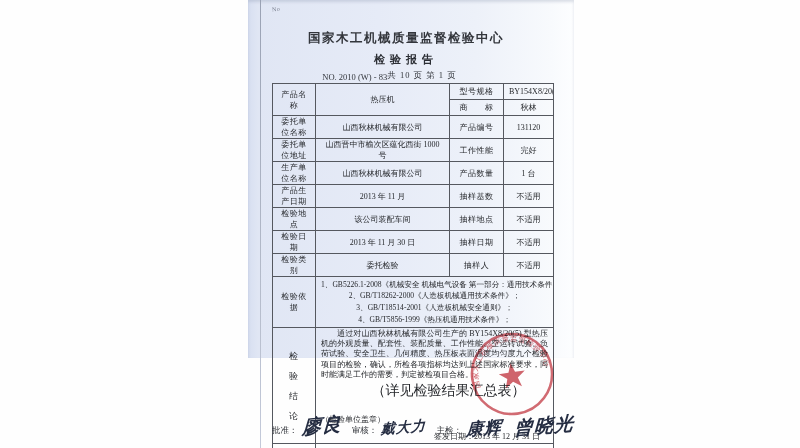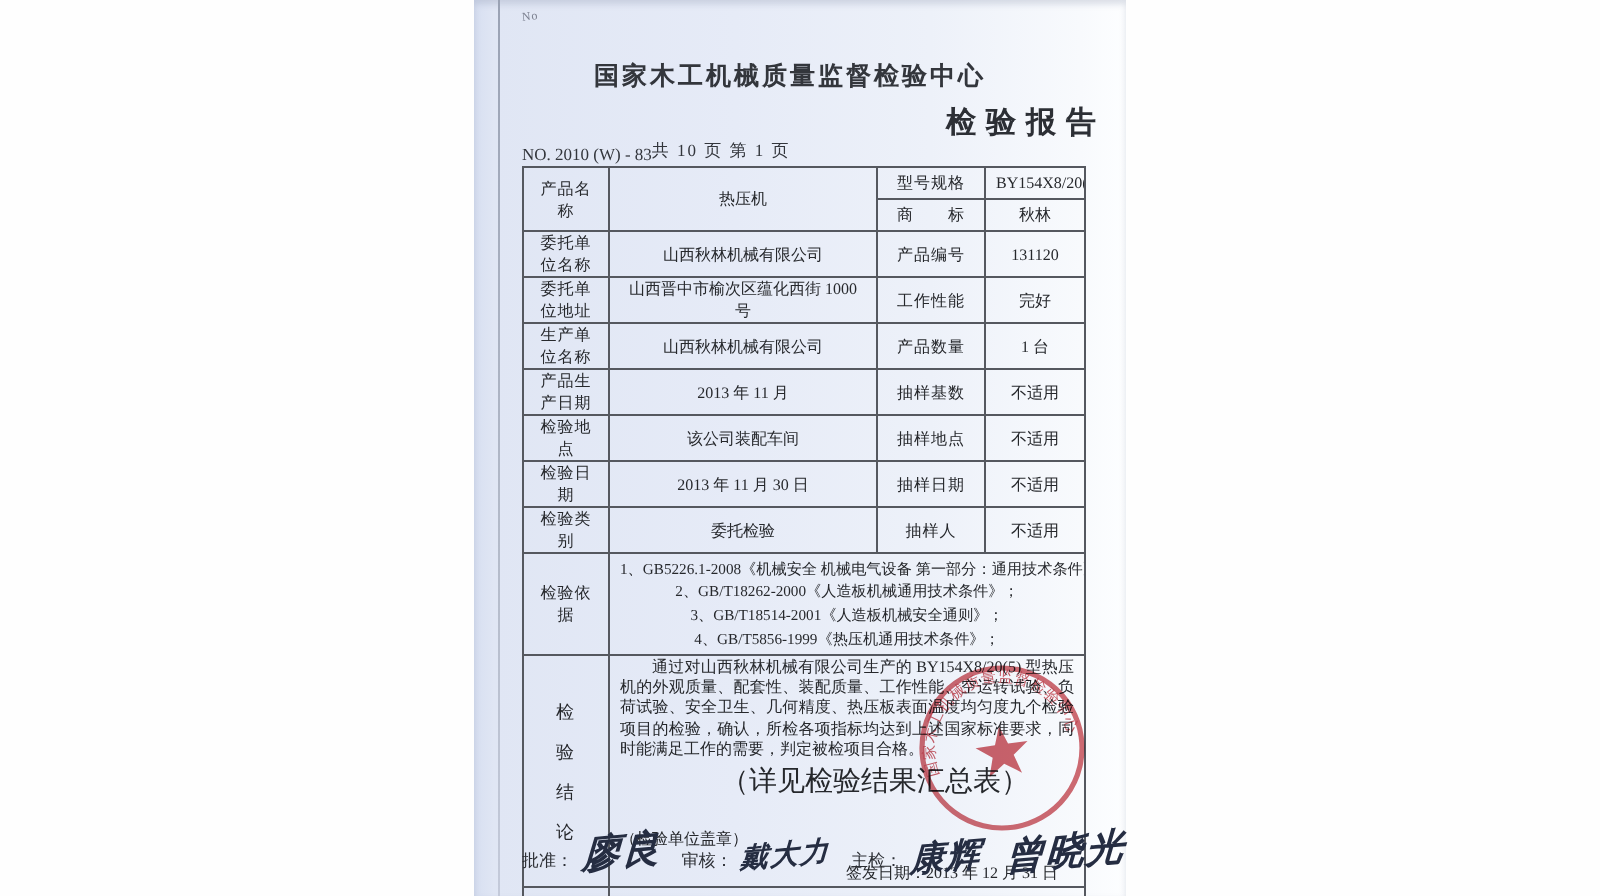--- a/index.html
+++ b/index.html
@@ -7,44 +7,44 @@
   body {
     background:#ffffff;
     font-family:"Liberation Serif","DejaVu Serif",serif;
     color:#26282c;
     position:relative;
   }
   .canvas { position:absolute; inset:0; width:800px; height:448px; background:#fefefe; }
 
   
   .page {
-    position:absolute; left:237px; top:0; width:326px; height:448px;
+    position:absolute; left:248px; top:0; width:326px; height:358px;
     background:linear-gradient(90deg,#d7dff1 0px,#e0e6f4 10px,#e6ebf7 40%,#edf1f9 70%,#f8fafd 93%,#fdfeff 100%);
     box-shadow:inset 0 2px 3px rgba(120,130,160,0.25);
   }
   .fold-line {
     position:absolute; left:12px; top:0; width:1px; height:448px;
     background:linear-gradient(180deg,#9aa2b4,#b3bac9 60%,#c4cada);
   }
   .no-mark {
     position:absolute; left:24px; top:6px; font-size:6px; color:#7c8190;
     transform:rotate(-6deg); letter-spacing:0.5px;
   }
 
   .org-title {
     position:absolute; left:0; right:10px; top:30px; text-align:center;
     font-size:12.5px; font-weight:bold; letter-spacing:1.5px; color:#33363c;
   }
   .report-title {
-    position:absolute; left:0; right:10px; top:52px; text-align:right;
-    font-size:15px; font-weight:bold; letter-spacing:5px; color:#2c2f35;
+    position:absolute; left:0; right:10px; top:52px; text-align:center;
+    font-size:11px; font-weight:bold; letter-spacing:5px; color:#2c2f35;
   }
   .meta-row {
     position:absolute; left:24px; top:70px; width:281px;
-    display:flex; justify-content:flex-start; align-items:flex-end;
+    display:flex; justify-content:center; align-items:flex-end;
     font-size:8.5px; color:#33363c;
   }
   .meta-row .pages { padding-right:46px; letter-spacing:1px; }
 
   
   table.report {
     position:absolute; left:24px; top:83px; width:281px;
     border-collapse:collapse; table-layout:fixed;
     font-size:8px; color:#26282c;
   }

